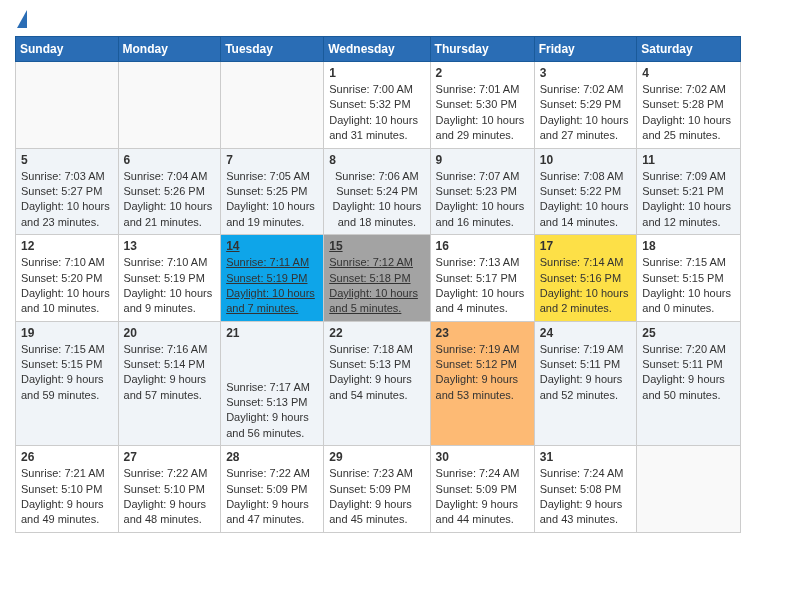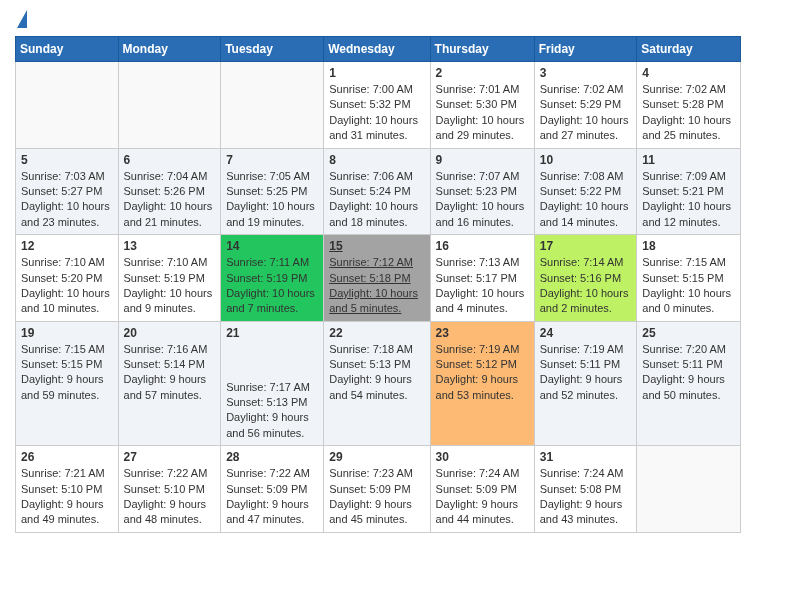--- a/index.html
+++ b/index.html
@@ -187,21 +187,21 @@
           </td>
           <td style="background: rgb(240, 244, 248);">
             <span class="day-number">7</span>
             <div class="day-info" style="white-space: pre-line;">Sunrise: 7:05 AM
 Sunset: 5:25 PM
 Daylight: 10 hours
 and 19 minutes.</div>
           </td>
           <td style="background: rgb(240, 244, 248);">
             <span class="day-number">8</span>
-            <div class="day-info" style="white-space: pre-line;">Sunrise: 7:06 AM
+            <div class="day-info" style="white-space: pre-line; text-align: center;">Sunrise: 7:06 AM
 Sunset: 5:24 PM
 Daylight: 10 hours
 and 18 minutes.</div>
           </td>
           <td style="background: rgb(240, 244, 248);">
             <span class="day-number">9</span>
             <div class="day-info" style="white-space: pre-line;">Sunrise: 7:07 AM
 Sunset: 5:23 PM
 Daylight: 10 hours
 and 16 minutes.</div>
@@ -229,42 +229,42 @@
 Daylight: 10 hours
 and 10 minutes.</div>
           </td>
           <td style="background: rgb(255, 255, 255);">
             <span class="day-number">13</span>
             <div class="day-info" style="white-space: pre-line;">Sunrise: 7:10 AM
 Sunset: 5:19 PM
 Daylight: 10 hours
 and 9 minutes.</div>
           </td>
-          <td style="background: #22c55e;">
+          <td style="background: #0ea5e9; text-decoration: underline;">
             <span class="day-number">14</span>
             <div class="day-info" style="white-space: pre-line;">Sunrise: 7:11 AM
 Sunset: 5:19 PM
 Daylight: 10 hours
 and 7 minutes.</div>
           </td>
           <td style="background: #a3a3a3; text-decoration: underline;">
             <span class="day-number">15</span>
             <div class="day-info" style="white-space: pre-line;">Sunrise: 7:12 AM
 Sunset: 5:18 PM
 Daylight: 10 hours
 and 5 minutes.</div>
           </td>
           <td style="background: rgb(255, 255, 255);">
             <span class="day-number">16</span>
             <div class="day-info" style="white-space: pre-line;">Sunrise: 7:13 AM
 Sunset: 5:17 PM
 Daylight: 10 hours
 and 4 minutes.</div>
           </td>
-          <td style="background: #bef264;">
+          <td style="background: #fde047;">
             <span class="day-number">17</span>
             <div class="day-info" style="white-space: pre-line;">Sunrise: 7:14 AM
 Sunset: 5:16 PM
 Daylight: 10 hours
 and 2 minutes.</div>
           </td>
           <td style="background: rgb(255, 255, 255);">
             <span class="day-number">18</span>
             <div class="day-info" style="white-space: pre-line;">Sunrise: 7:15 AM
 Sunset: 5:15 PM

